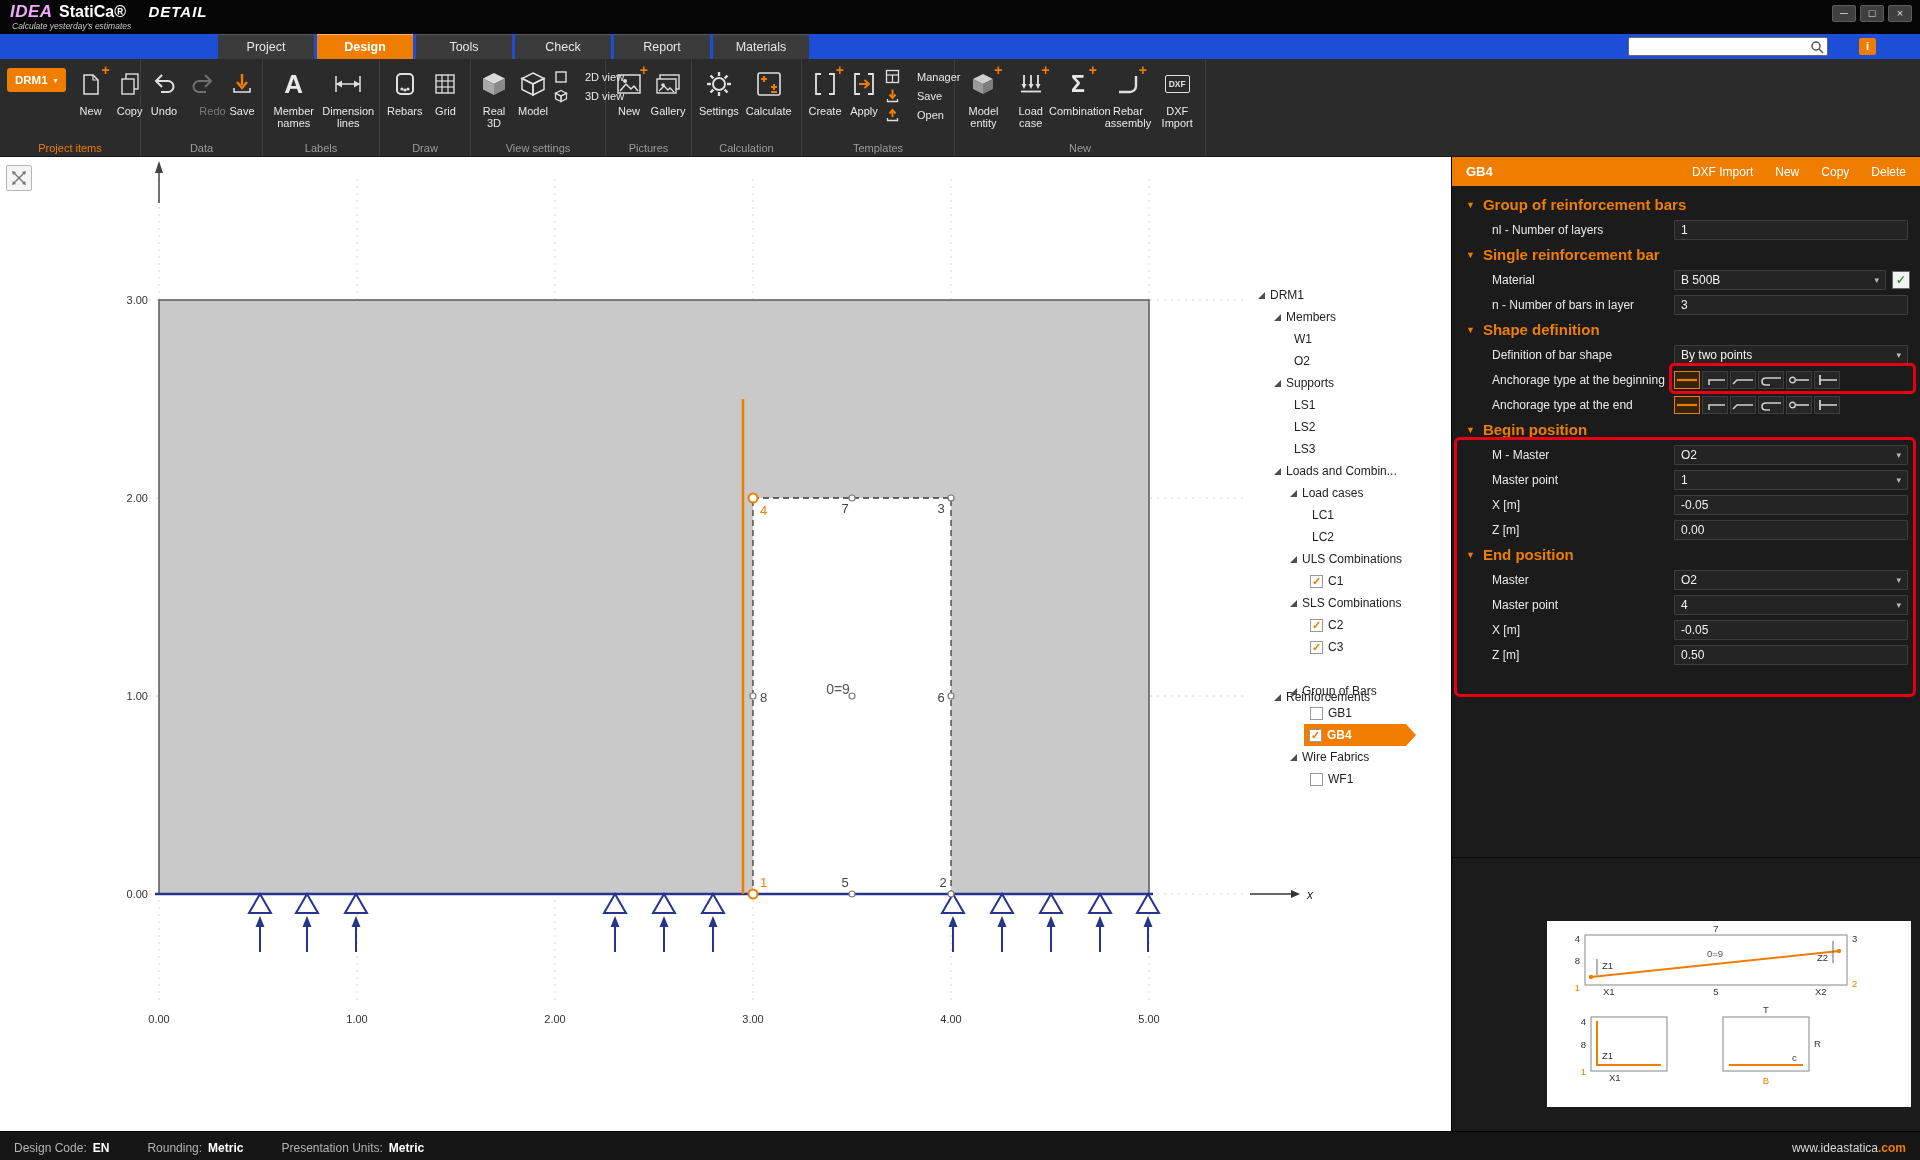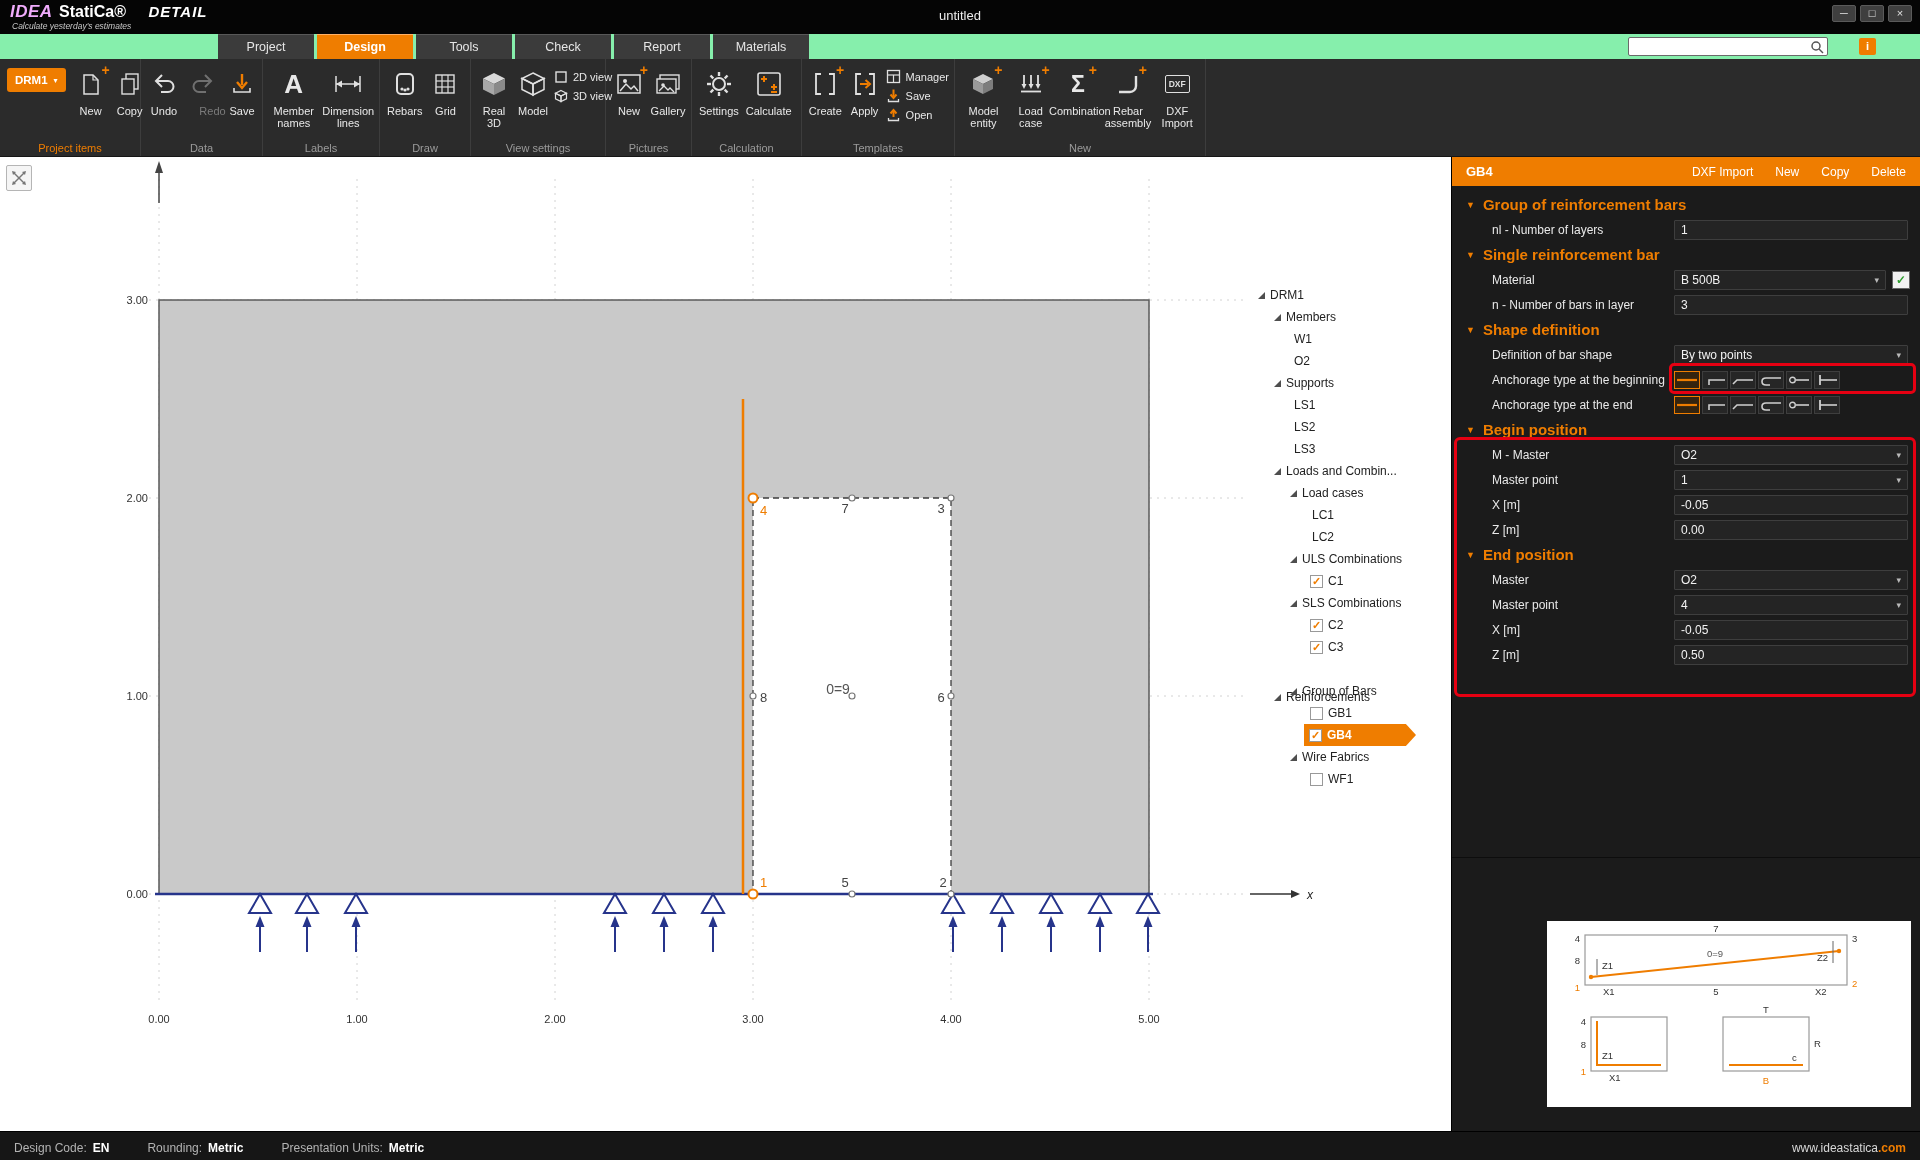--- a/index.html
+++ b/index.html
@@ -13,21 +13,21 @@
   .logo-idea { color:#f0abfc; font-size:17px; font-weight:900; font-style:italic; letter-spacing:.5px; }
   .logo-statica { color:#fff; font-size:16px; font-weight:bold; margin-left:2px; }
   .logo-module { color:#fff; font-size:15px; font-weight:bold; font-style:italic; margin-left:18px; letter-spacing:1px; }
   .tagline { position:absolute; left:12px; top:21px; color:#c9c9c9; font-size:8.5px; font-style:italic; }
   .doc-title { position:absolute; left:0; right:0; top:8px; text-align:center; color:#ececec; font-size:13px; }
   .winbtns { position:absolute; right:8px; top:5px; display:flex; gap:4px; }
   .winbtn { width:24px; height:17px; background:#3f3f3f; border:1px solid #5a5a5a; border-radius:2px;
             color:#e0e0e0; font-size:11px; line-height:15px; text-align:center; }
 
   
-  .tabbar { position:absolute; left:0; top:34px; width:100%; height:25px; background:#86efac; }
+  .tabbar { position:absolute; left:0; top:34px; width:100%; height:25px; background:#1d4ed8; }
   .tabs { position:absolute; left:218px; top:0; display:flex; gap:3px; height:25px; }
   .tab { min-width:96px; padding:0 18px; height:25px; line-height:25px; text-align:center;
          background:#3b3b3b; color:#e6e6e6; font-size:12.5px; border-top:1px solid #585858; }
   .tab.active { background:#EF7D00; color:#fff; font-weight:bold; border-top:1px solid #ffb066; }
   .searchbox { position:absolute; right:92px; top:3px; width:200px; height:19px; background:#fff;
                border:1px solid #6a6a6a; border-radius:2px; display:flex; align-items:center; }
   .searchbox input { flex:1; border:none; outline:none; height:15px; font-size:11px; padding:0 5px;
                      font-family:"Liberation Sans", sans-serif; }
   .qbtn { position:absolute; right:44px; top:4px; width:17px; height:17px; background:#EF7D00;
           border-radius:2px; color:#fff; font-weight:bold; font-size:11px; text-align:center; line-height:17px; }
@@ -43,21 +43,21 @@
   .ric { height:38px; display:flex; align-items:center; justify-content:center; position:relative; min-width:26px; }
   .rlab { font-size:11px; color:#e8e8e8; text-align:center; line-height:1.12; max-width:58px; margin-top:2px; }
   .rbtn.dis .rlab { color:#7b7b7b;margin-left:19px; }
   .badge { position:absolute; top:-3px; right:-6px; color:#EF7D00; font-weight:bold; font-size:14px; }
   .drmbtn { height:24px; background:#EF7D00; border-radius:3px; color:#fff; font-size:11.5px; font-weight:bold;
             display:flex; align-items:center; gap:6px; padding:0 8px; margin:4px 4px 0 2px; }
   .dcaret { font-size:8px; font-weight:normal; }
   .glyph-a { font-size:26px; font-weight:bold; color:#e8e8e8; }
   .glyph-sigma { font-size:23px; font-weight:bold; color:#e8e8e8; }
   .rstack { display:flex; flex-direction:column; justify-content:flex-start; gap:2px; padding-top:4px; }
-  .srow { display:flex; align-items:center; gap:5px; font-size:11px; color:#e8e8e8; height:17px; white-space:nowrap; }
+  .srow { display:flex; align-items:center; gap:17px; font-size:11px; color:#e8e8e8; height:17px; white-space:nowrap; }
   .dxfbox { border:1.5px solid #e0e0e0; border-radius:2px; padding:3px 3px; font-size:8.5px; font-weight:bold; color:#e0e0e0; }
 
   
   .canvas { position:absolute; left:0; top:157px; width:1451px; height:974px; background:#fff; }
   .panwidget { position:absolute; left:6px; top:8px; width:26px; height:26px; border:1px solid #b5b5b5;
                background:#f5f5f5; border-radius:2px; display:flex; align-items:center; justify-content:center; }
 
   
   .trow { position:absolute; height:22px; display:flex; align-items:center; gap:5px; font-size:12px; color:#222; }
   .texp { width:0; height:0; border-bottom:7px solid #4e4e4e; border-left:7px solid transparent; }
@@ -115,21 +115,20 @@
 
 <div class="app">
 
   <div class="titlebar">
     <div class="logo">
       <span class="logo-idea">IDEA</span>
       <span class="logo-statica">StatiCa®</span>
       <span class="logo-module">DETAIL</span>
     </div>
     <div class="tagline">Calculate yesterday's estimates</div>
-    <div class="doc-title">untitled</div>
     <div class="winbtns">
       <div class="winbtn"><span>─</span></div>
       <div class="winbtn"><span>□</span></div>
       <div class="winbtn"><span>×</span></div>
     </div>
   </div>
 
   <div class="tabbar">
     <div class="tabs">
       <div class="tab">Project</div>

